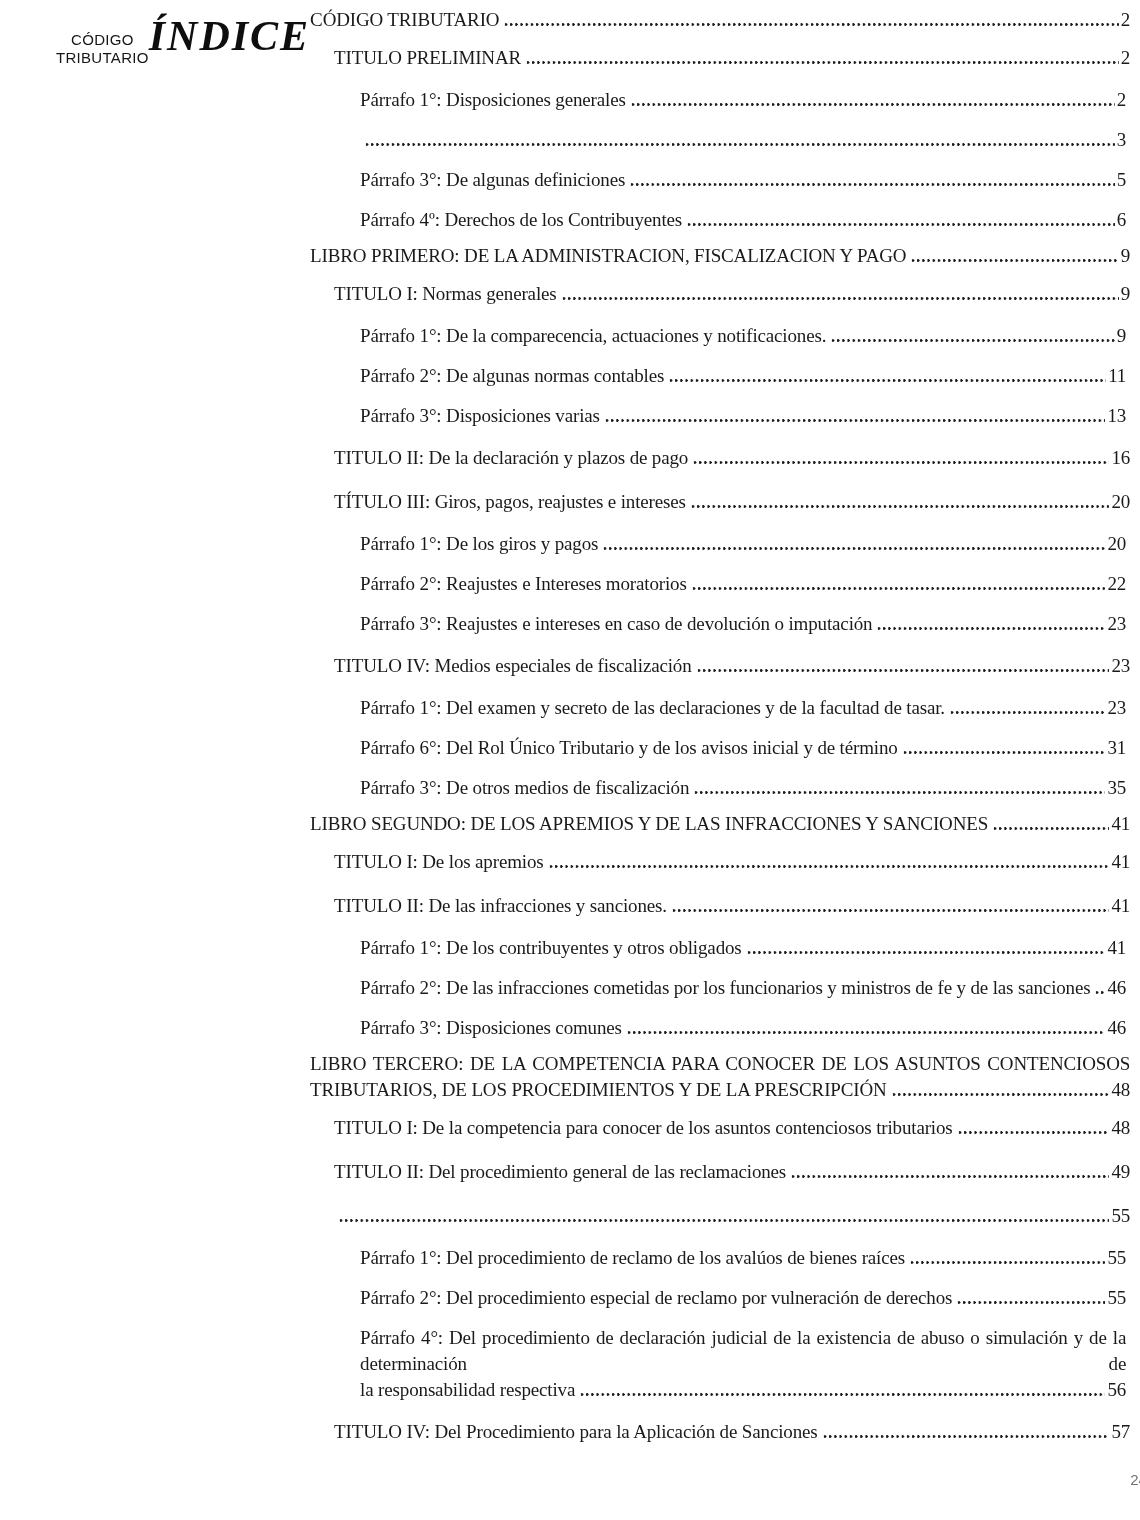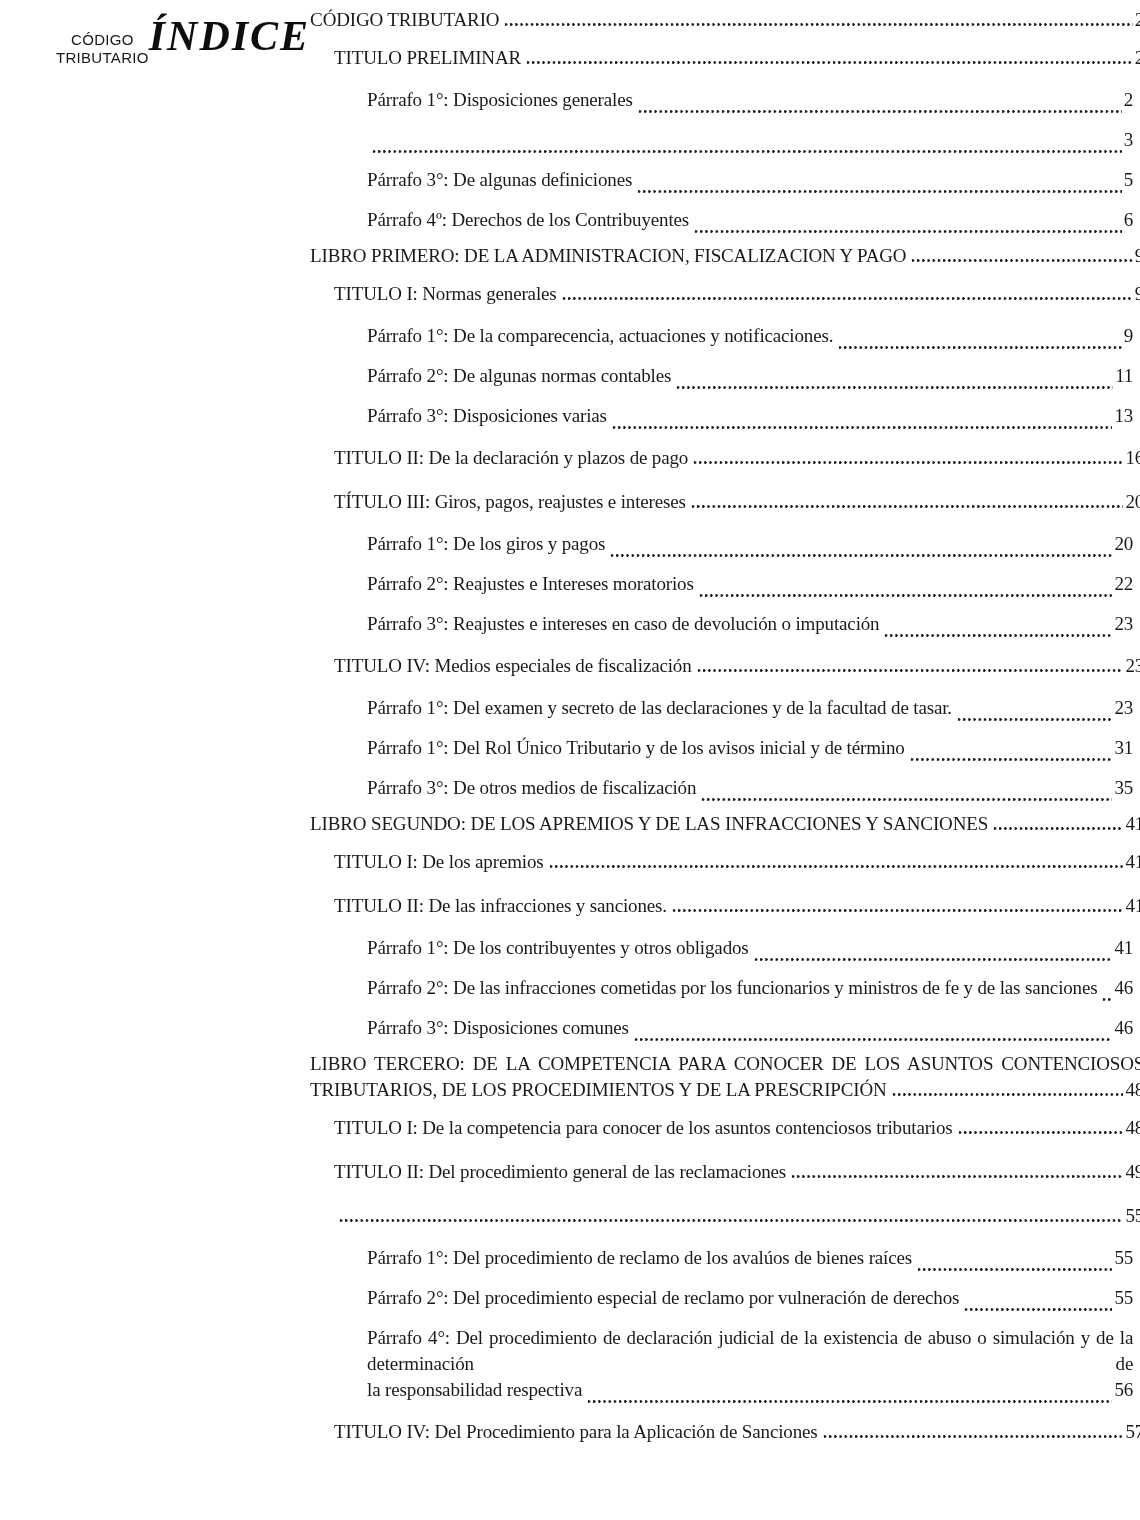--- a/index.html
+++ b/index.html
@@ -53,21 +53,21 @@
     line-height: 26px;
     letter-spacing: -0.15px;
   }
   .row {
     display: flex;
     align-items: baseline;
   }
   .row .txt { white-space: nowrap; }
   .lv0 { margin: 3px 0; padding-left: 0; }
   .lv1 { margin: 9px 0; padding-left: 24px; }
-  .lv2 { margin: 7px 11px; padding-left: 46px; align-items: flex-end; }
+  .lv2 { margin: 7px 4px; padding-left: 46px; }
   .jfull { display: block; margin-bottom: 0; }
   .jfull .txt {
     display: block;
     white-space: normal;
     text-align: justify;
     text-align-last: justify;
   }
   .cont { margin-top: 0; }
   .leader {
     flex: 1 1 auto;
@@ -181,21 +181,21 @@
         <span class="txt">TITULO IV: Medios especiales de fiscalización</span>
         <span class="leader"></span>
         <span class="pg">23</span>
       </div>
       <div class="row lv2">
         <span class="txt">Párrafo 1°: Del examen y secreto de las declaraciones y de la facultad de tasar.</span>
         <span class="leader"></span>
         <span class="pg">23</span>
       </div>
       <div class="row lv2">
-        <span class="txt">Párrafo 1°: Del Rol Único Tributario y de los avisos inicial y de término</span>
+        <span class="txt">Párrafo 6°: Del Rol Único Tributario y de los avisos inicial y de término</span>
         <span class="leader"></span>
         <span class="pg">31</span>
       </div>
       <div class="row lv2">
         <span class="txt">Párrafo 3°: De otros medios de fiscalización</span>
         <span class="leader"></span>
         <span class="pg">35</span>
       </div>
       <div class="row lv0">
         <span class="txt">LIBRO SEGUNDO: DE LOS APREMIOS Y DE LAS INFRACCIONES Y SANCIONES</span>

